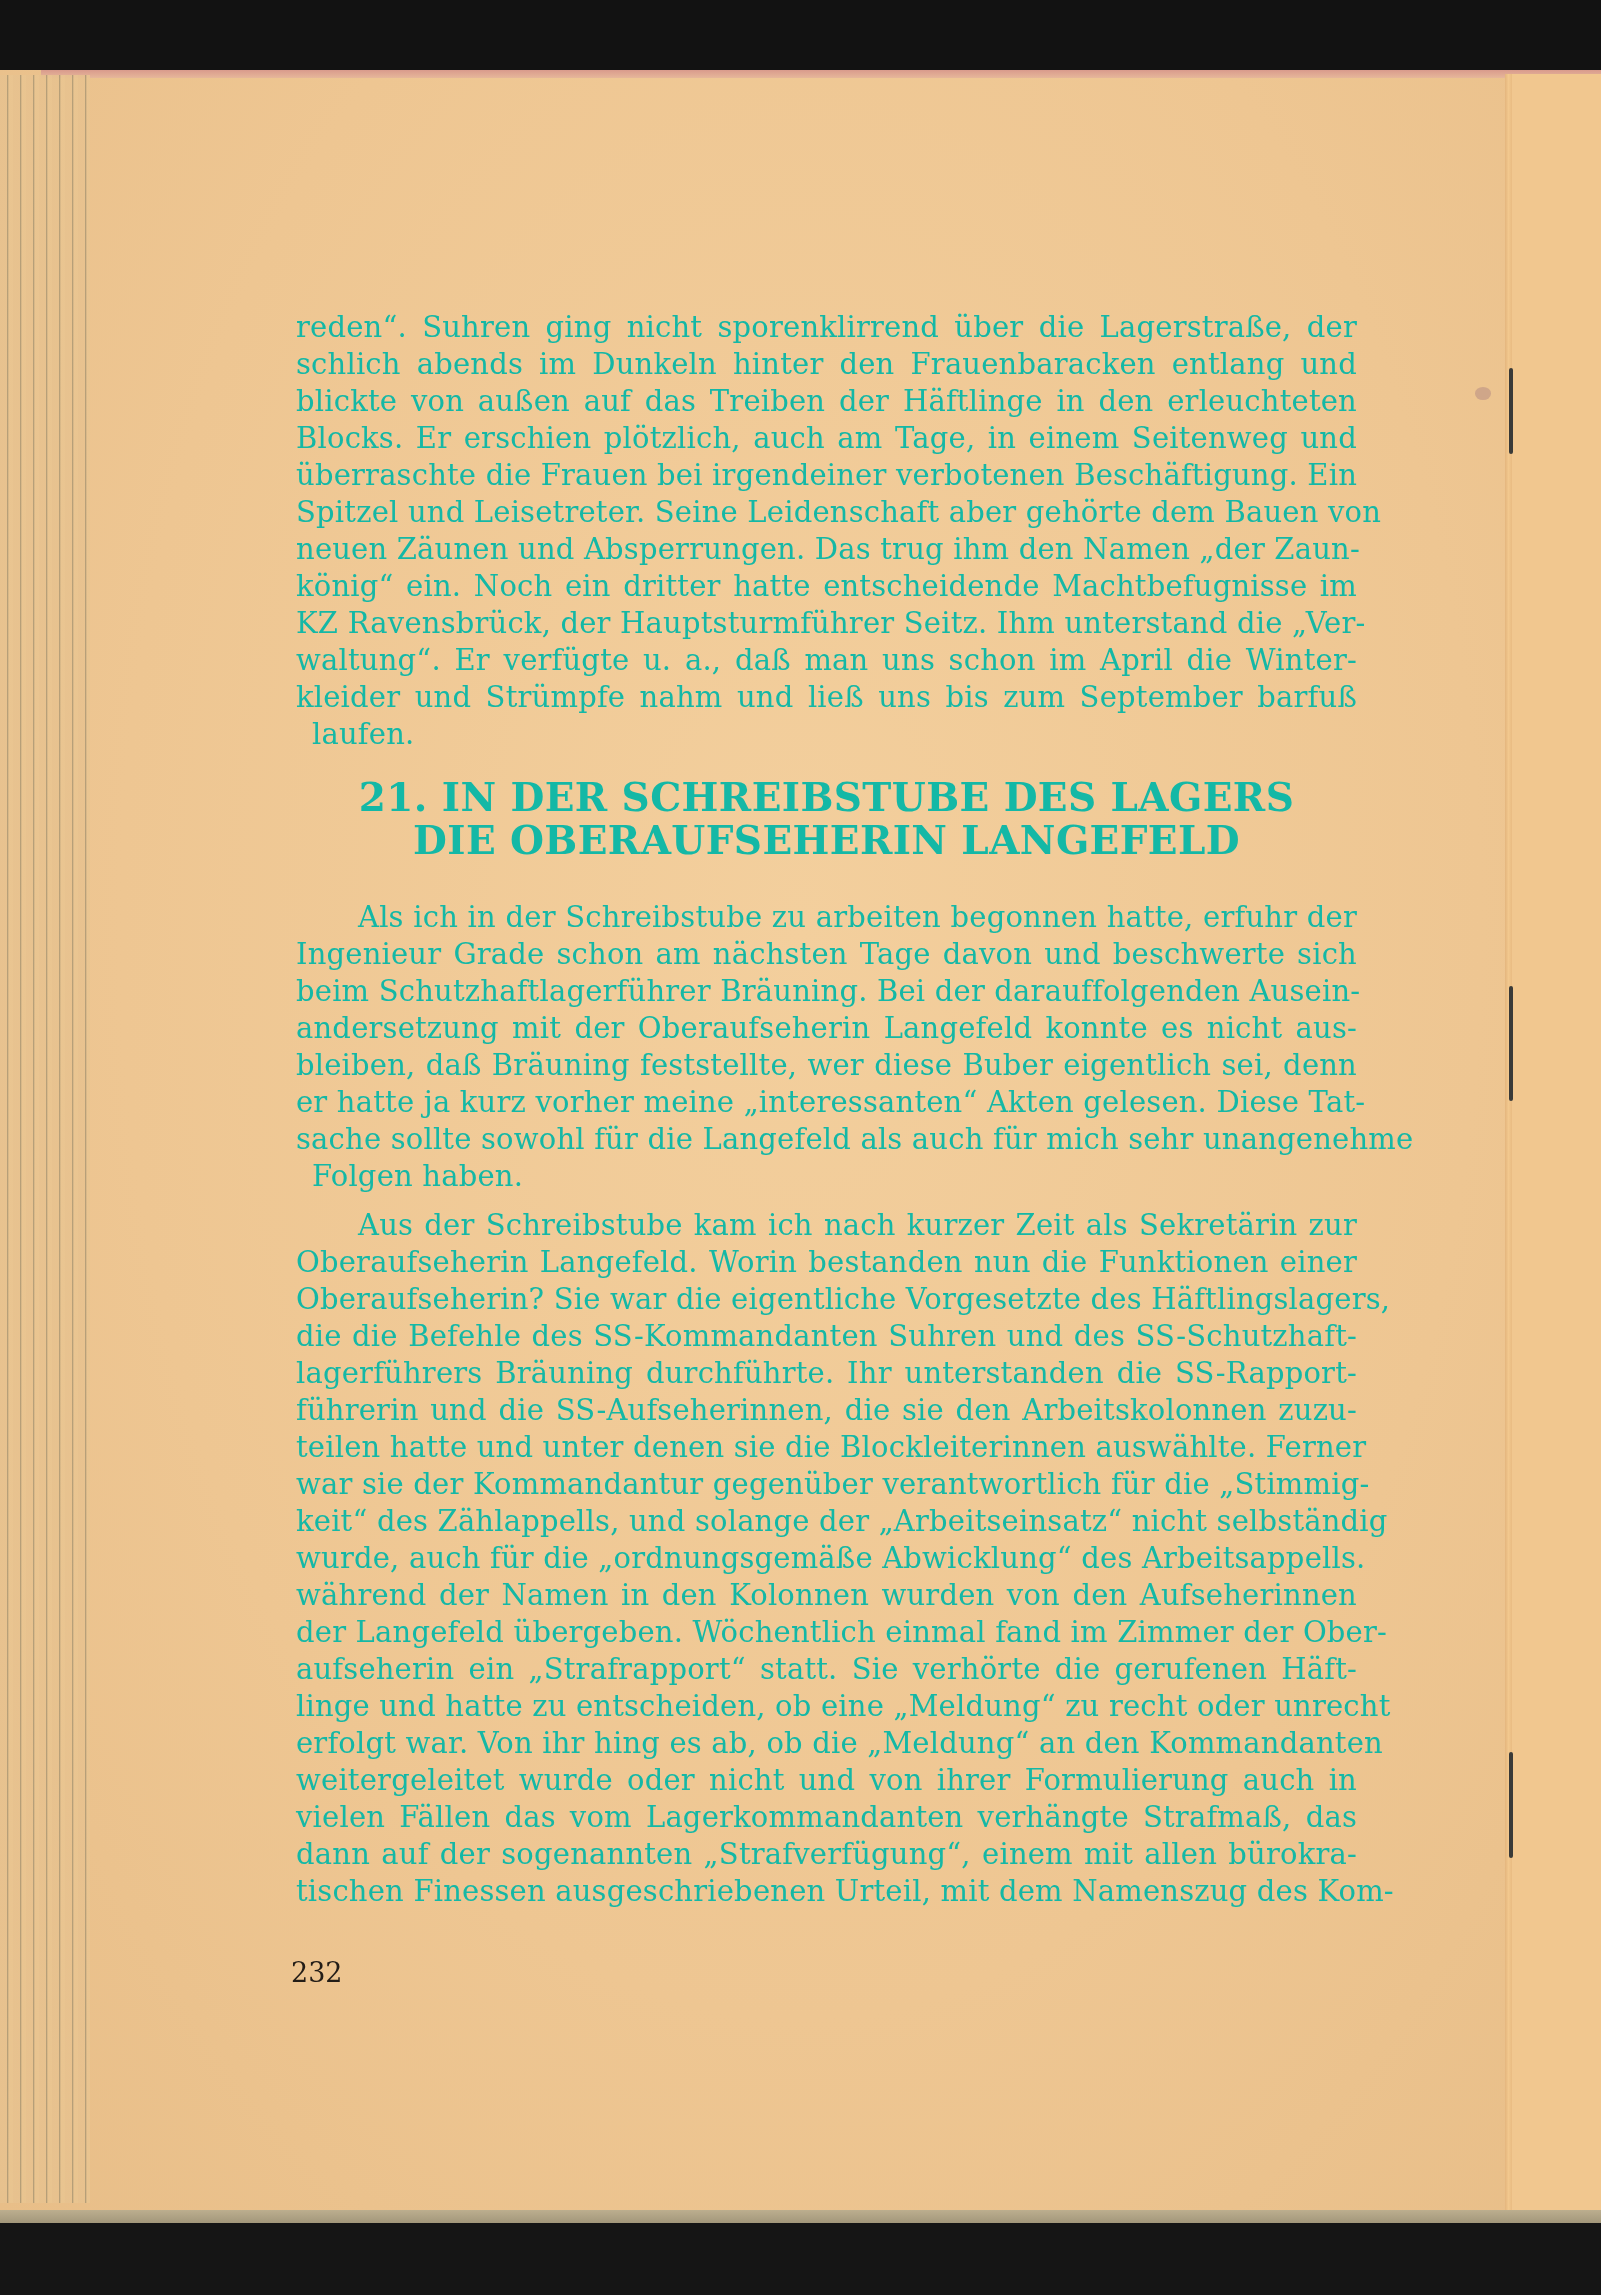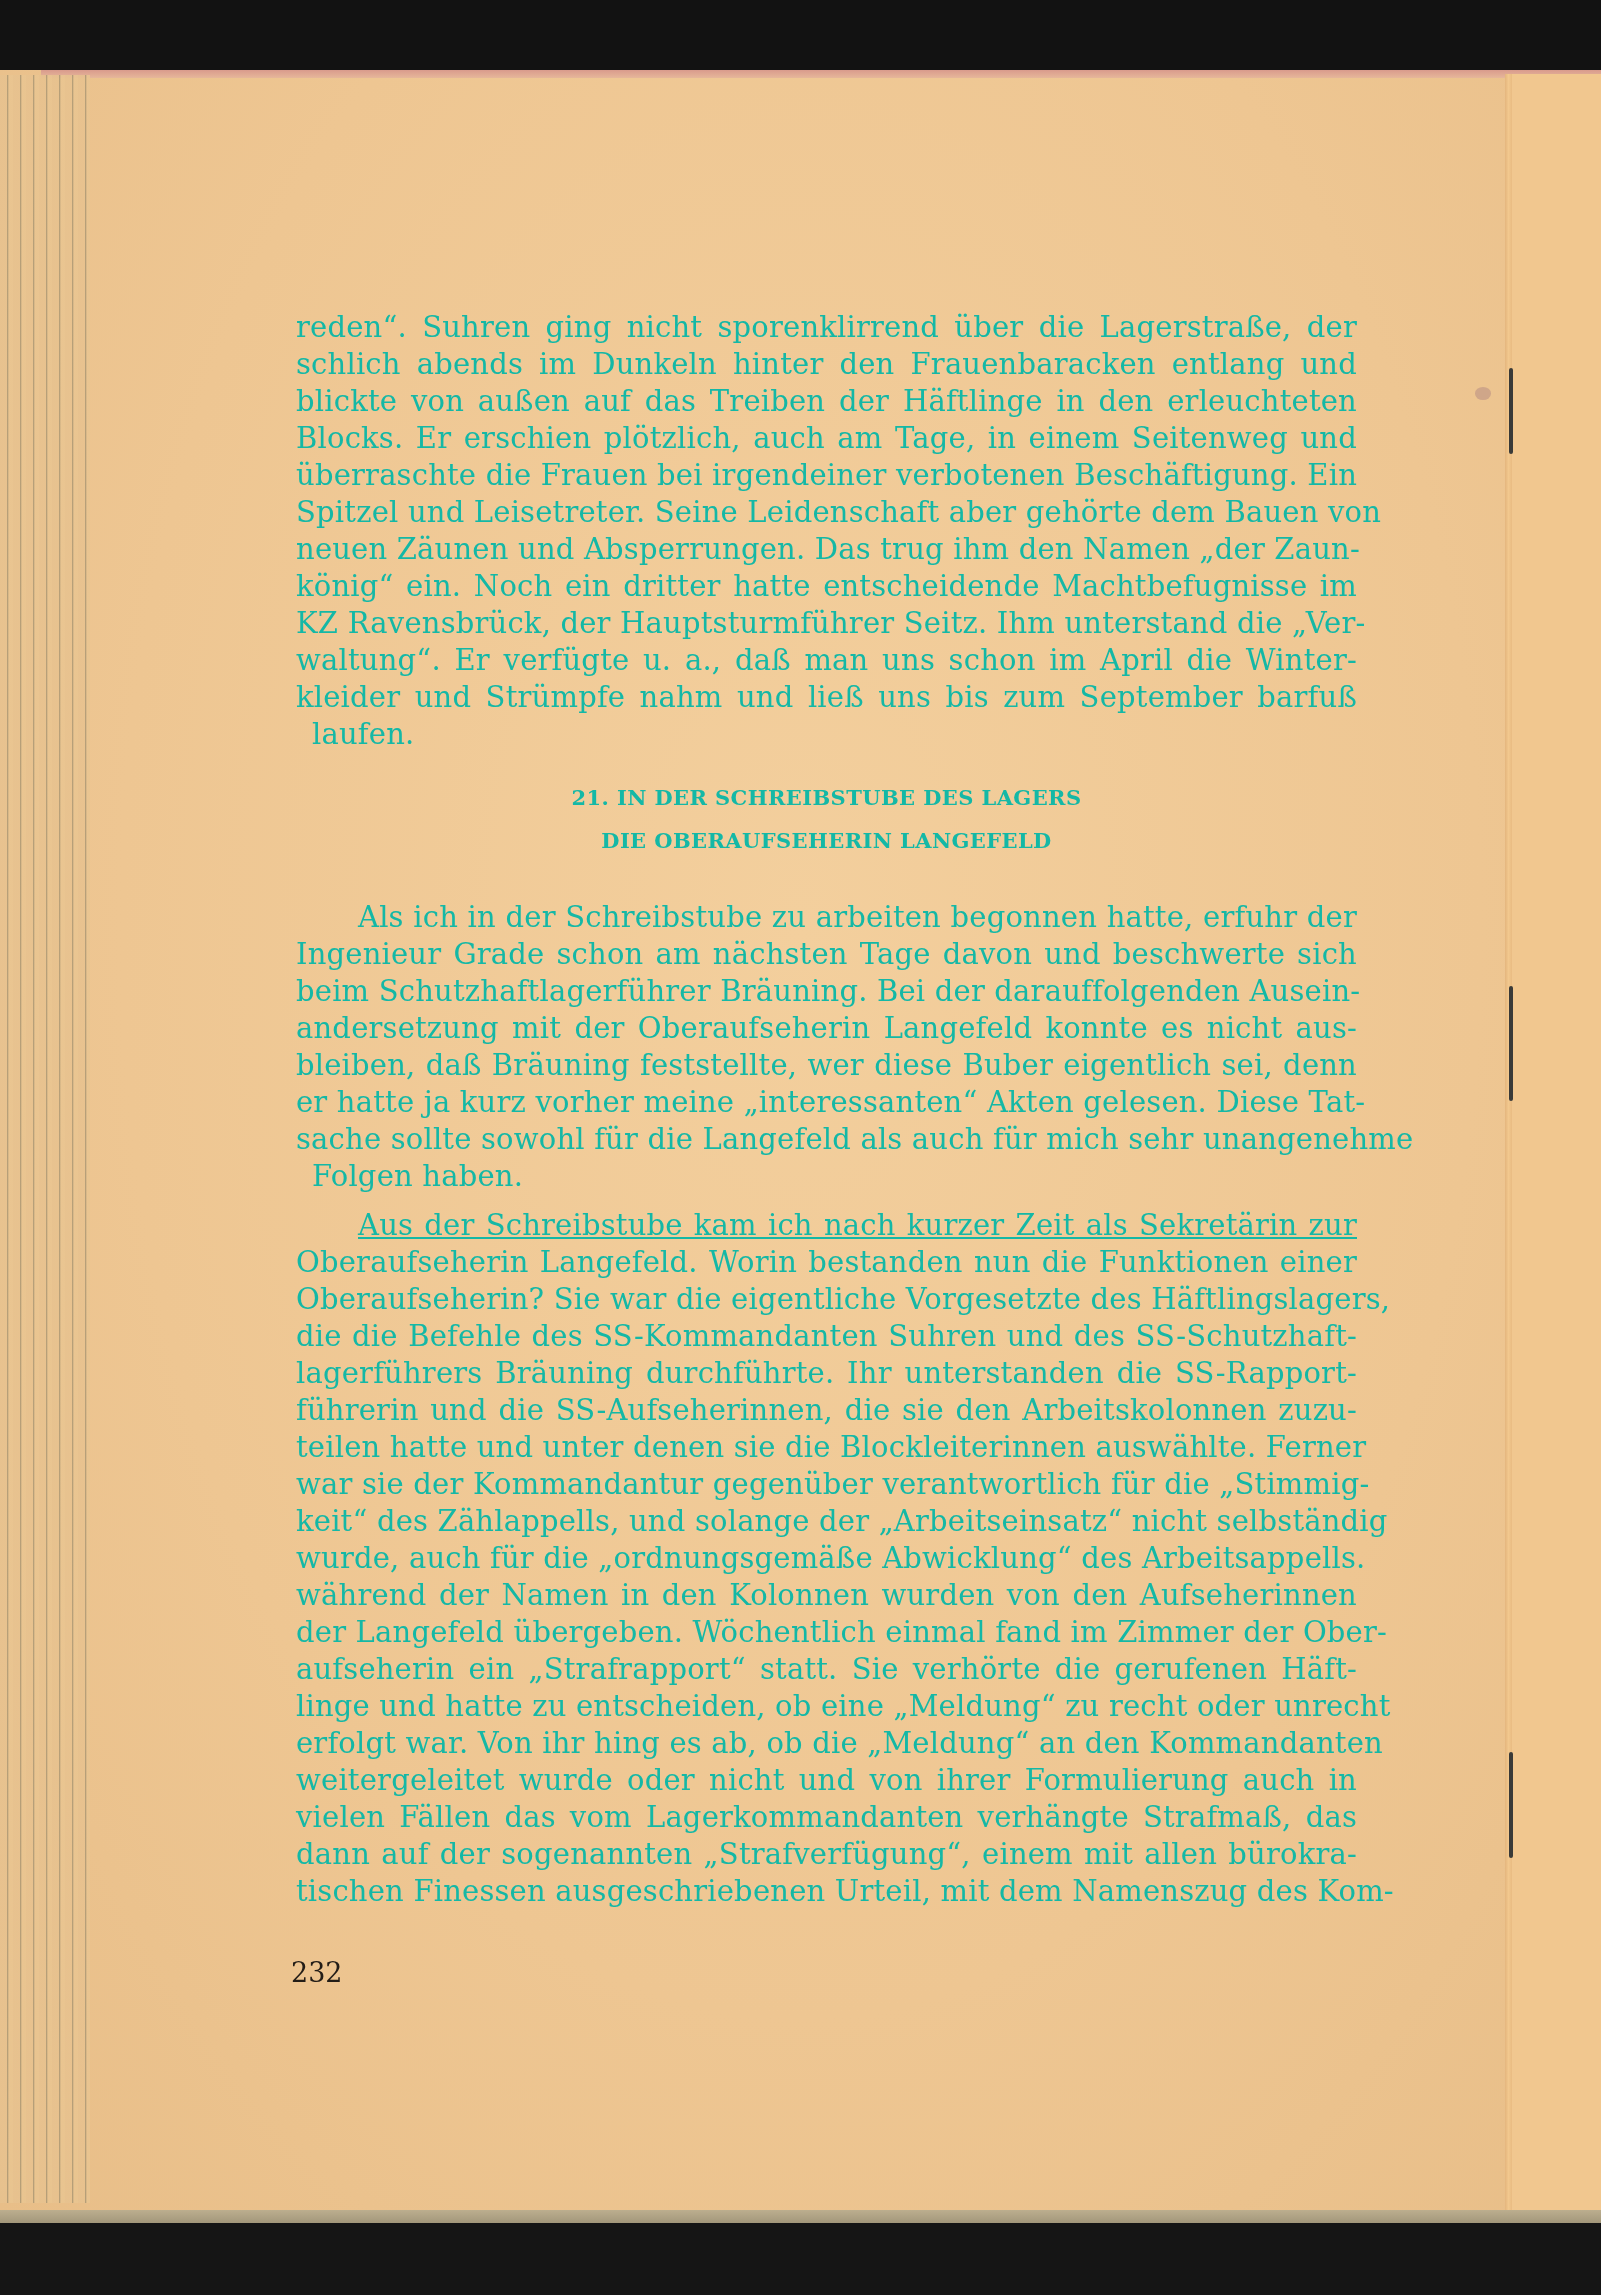--- a/index.html
+++ b/index.html
@@ -46,21 +46,21 @@
       color: #14b8a6;
       font-size: 29px; line-height: 37px;
       text-align: justify;
       letter-spacing: 0.2px;
     }
     .text-block p { margin: 0; }
     .line { display: block; text-align-last: justify; white-space: nowrap; }
     .line.last { text-align-last: left; margin-left: 16px; }
     .chapter-heading {
       margin: 23px 0 24.6px 0; text-align: center;
-      font-weight: bold; font-size: 21px; line-height: 43px;
+      font-weight: bold; font-size: 39px; line-height: 43px;
       letter-spacing: 0.4px;
     }
     .chapter-heading span { display: block; }
     .para-gap { height: 11.5px; }
     .page-number {
       position: absolute; left: 291px; top: 1957px;
       font-size: 27px; font-weight: normal; color: #231d17;
       font-family: "DejaVu Serif", serif;
     }
   </style>
@@ -108,21 +108,21 @@
     <span class="line">andersetzung mit der Oberaufseherin Langefeld konnte es nicht aus-</span>
     <span class="line">bleiben, daß Bräuning feststellte, wer diese Buber eigentlich sei, denn</span>
     <span class="line">er hatte ja kurz vorher meine „interessanten“ Akten gelesen. Diese Tat-</span>
     <span class="line">sache sollte sowohl für die Langefeld als auch für mich sehr unangenehme</span>
     <span class="line last">Folgen haben.</span>
   </p>
 
   <div class="para-gap"></div>
 
   <p>
-    <span class="line" style="padding-left:62px;text-decoration:underline;">Aus der Schreibstube kam ich nach kurzer Zeit als Sekretärin zur</span>
+    <span class="line" style="padding-left:62px;">Aus der Schreibstube kam ich nach kurzer Zeit als Sekretärin zur</span>
     <span class="line">Oberaufseherin Langefeld. Worin bestanden nun die Funktionen einer</span>
     <span class="line">Oberaufseherin? Sie war die eigentliche Vorgesetzte des Häftlingslagers,</span>
     <span class="line">die die Befehle des SS-Kommandanten Suhren und des SS-Schutzhaft-</span>
     <span class="line">lagerführers Bräuning durchführte. Ihr unterstanden die SS-Rapport-</span>
     <span class="line">führerin und die SS-Aufseherinnen, die sie den Arbeitskolonnen zuzu-</span>
     <span class="line">teilen hatte und unter denen sie die Blockleiterinnen auswählte. Ferner</span>
     <span class="line">war sie der Kommandantur gegenüber verantwortlich für die „Stimmig-</span>
     <span class="line">keit“ des Zählappells, und solange der „Arbeitseinsatz“ nicht selbständig</span>
     <span class="line">wurde, auch für die „ordnungsgemäße Abwicklung“ des Arbeitsappells.</span>
     <span class="line">während der Namen in den Kolonnen wurden von den Aufseherinnen</span>

